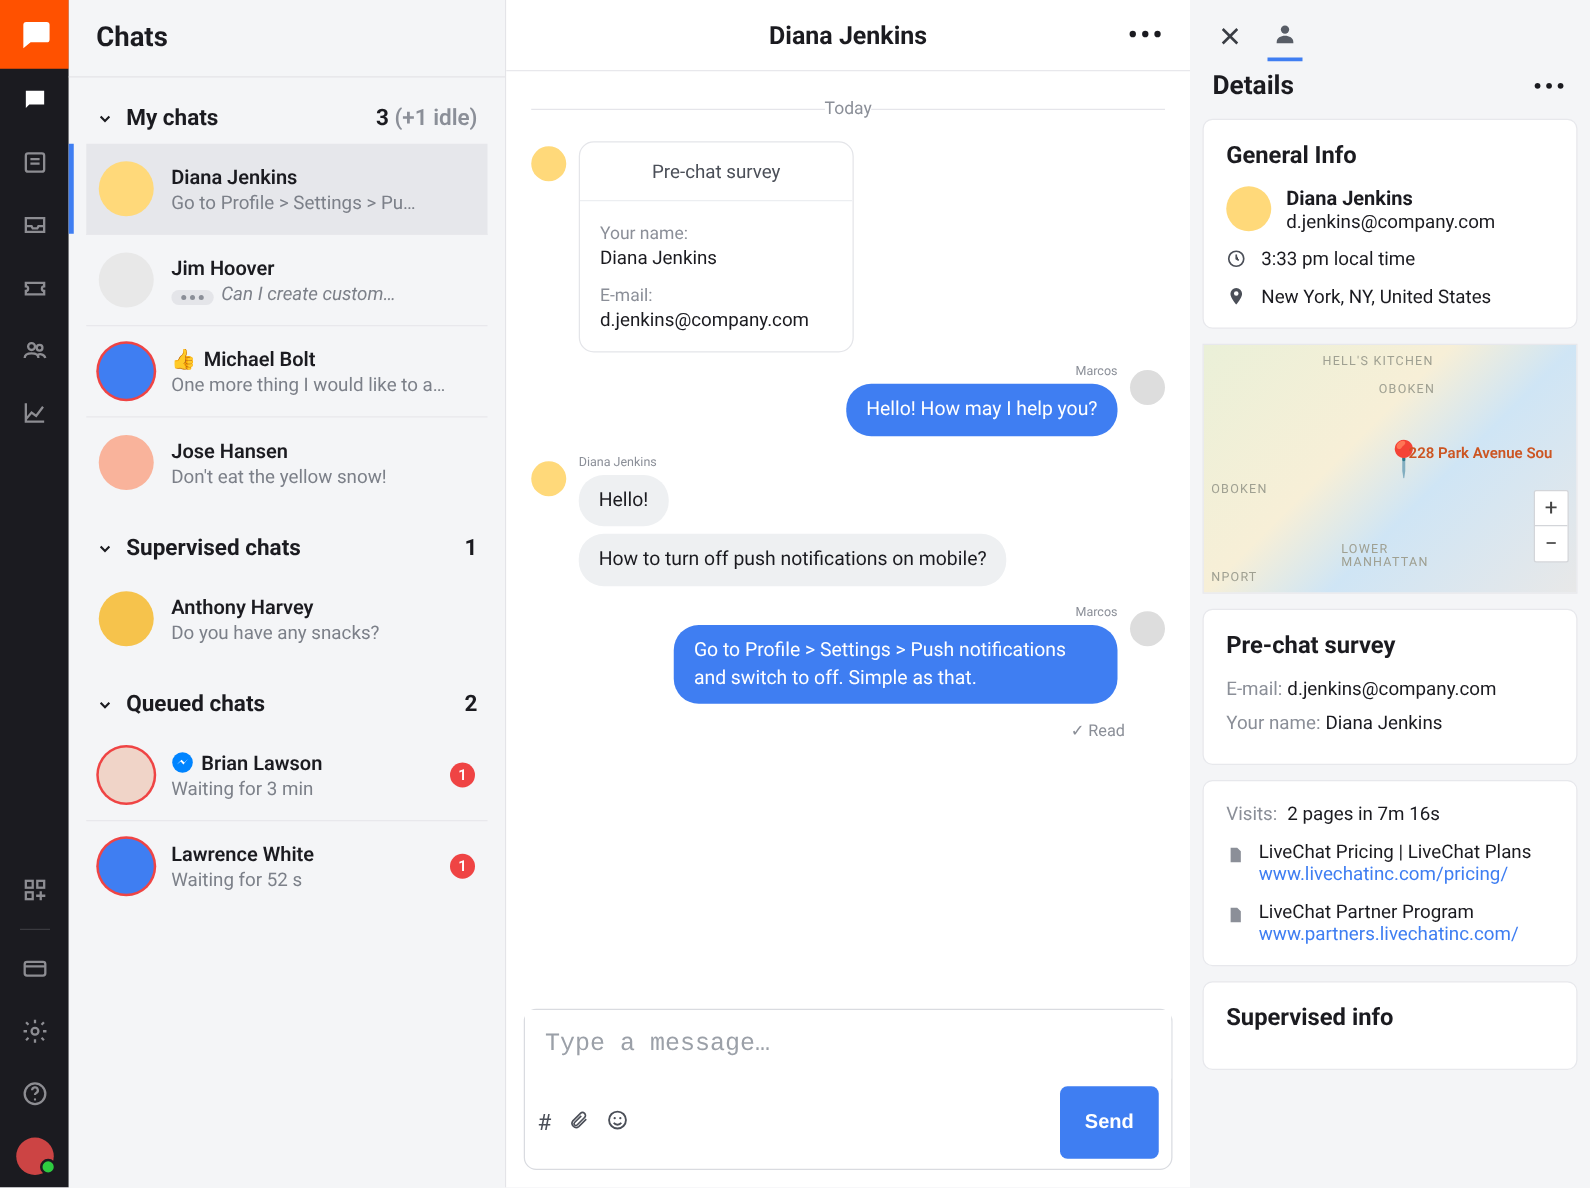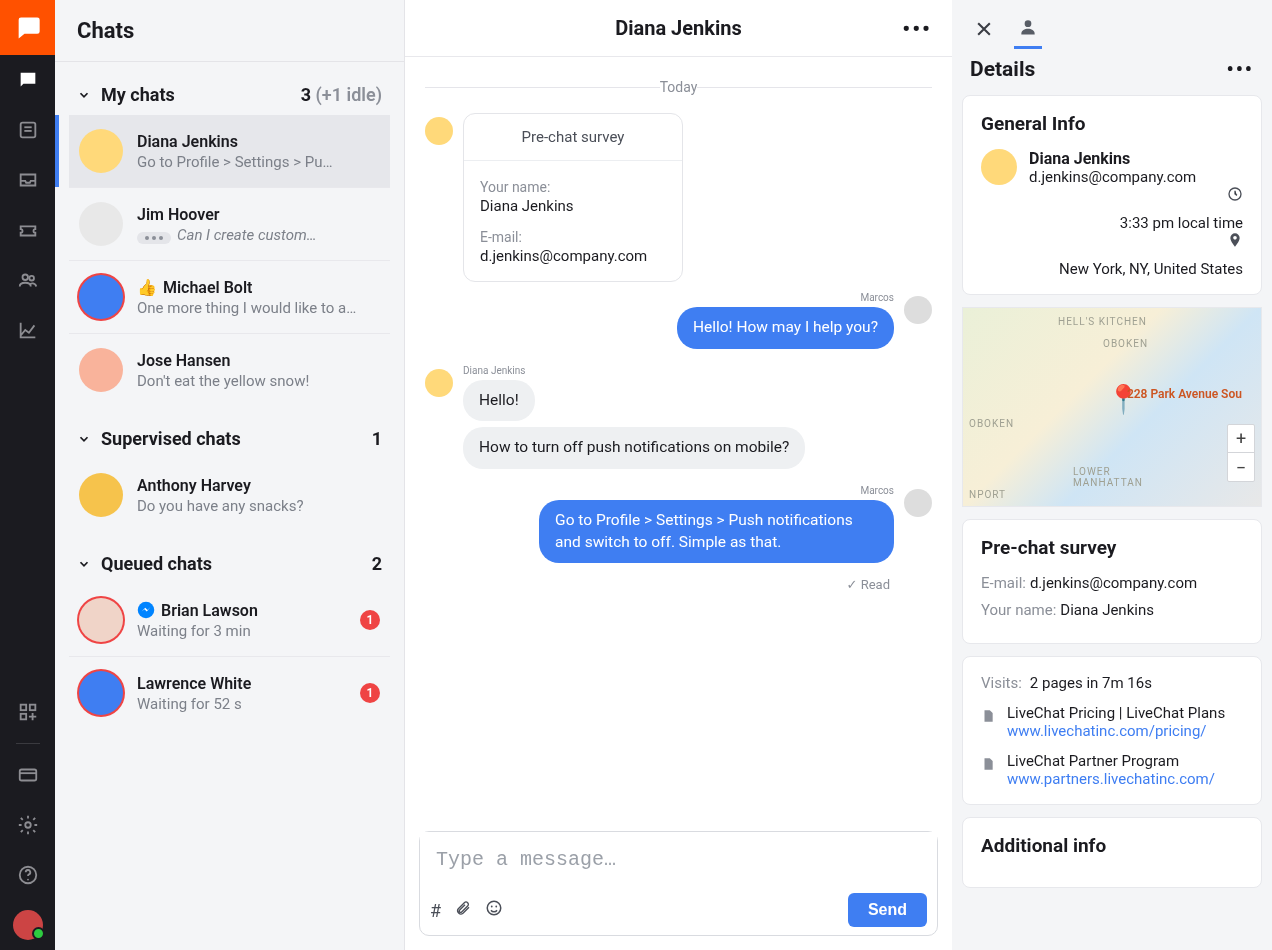--- a/index.html
+++ b/index.html
@@ -58,43 +58,43 @@
 .msg-sender { font-size: 10px; color: #8b8f98; margin-bottom: 4px; }
 .msg-row.right .msg-sender { text-align: right; }
 .bubble { padding: 10px 16px; border-radius: 20px; font-size: 15.5px; line-height: 1.4; margin-bottom: 6px; }
 .bubble.grey { background: #eef0f2; color: #1b1b20; }
 .bubble.blue { background: #3f7ef2; color: #fff; }
 .survey-card { border: 1px solid #e4e5e9; border-radius: 12px; width: 220px; overflow: hidden; }
 .survey-card .sc-title { text-align: center; padding: 14px 0; font-size: 15px; color: #4b4f58; border-bottom: 1px solid #eceef1; }
 .survey-card .sc-body { padding: 12px 16px 16px; }
 .survey-card .sc-label { font-size: 14px; color: #8b8f98; margin-top: 6px; }
 .survey-card .sc-value { font-size: 15px; color: #1b1b20; margin-top: 2px; }
-.read-receipt { text-align: right; font-size: 13px; color: #8b8f98; margin-right: 42px; margin-top: -2px; }
+.read-receipt { text-align: right; font-size: 13px; color: #8b8f98; margin-right: 32px; margin-top: -2px; }
 .composer { margin: 8px 14px 14px; border: 1px solid #d9dbe0; border-radius: 10px; padding: 0; display: flex; flex-direction: column; }
 .composer-input { border: none; outline: none; padding: 16px; font-size: 20px; color: #6d28d9; font-family: Liberation Mono, monospace; }
 .composer-input::placeholder { color: #9ba0a8; }
 .composer-toolbar { display: flex; align-items: center; padding: 6px 10px 8px; gap: 14px; }
 .composer-toolbar .ico { font-size: 18px; color: #4b4f58; cursor: pointer; }
 .composer-toolbar .spacer { flex: 1; }
-.send-btn { background: #3f7ef2; color: #fff; font-size: 16px; font-weight: 600; padding: 8px 20px; border: none; border-radius: 6px; cursor: pointer; }
+.send-btn { background: #3f7ef2; color: #fff; font-size: 16px; font-weight: 600; padding: 20px 20px; border: none; border-radius: 6px; cursor: pointer; }
 
 .details { width: 320px; background: #f4f5f7; display: flex; flex-direction: column; overflow: auto; }
 .details-top { height: 57px; display: flex; align-items: center; padding: 0 18px; gap: 16px; }
 .details-top .tab-icon { width: 28px; height: 40px; display: flex; align-items: center; justify-content: center; cursor: pointer; color: #585d66; }
 .details-top .tab-icon.active { border-bottom: 3px solid #3f7ef2; color: #585d66; }
 .details-header { display: flex; align-items: center; padding: 0 18px 14px; }
 .details-title { font-size: 21px; font-weight: 700; color: #1b1b20; flex: 1; }
 .more-dots { font-size: 20px; color: #1b1b20; letter-spacing: 2px; cursor: pointer; font-weight: bold; }
 .card { background: #fff; border: 1px solid #e7e8ec; border-radius: 8px; margin: 0 10px 12px; padding: 16px 18px; }
 .card-title { font-size: 19px; font-weight: 700; color: #1b1b20; margin-bottom: 14px; }
 .gi-row { display: flex; align-items: flex-start; gap: 12px; }
 .gi-row .avatar { width: 36px; height: 36px; }
 .gi-name { font-size: 16px; font-weight: 700; color: #1b1b20; }
 .gi-email { font-size: 15px; color: #1b1b20; }
-.info-line { display: flex; align-items: flex-end; gap: 12px; font-size: 15px; color: #1b1b20; flex-direction: column; }
+.info-line { display: flex; align-items: center; gap: 12px; margin-top: 12px; font-size: 15px; color: #1b1b20; }
 .info-line .ico { width: 16px; color: #4b4f58; }
 .map-box { height: 200px; background: linear-gradient(135deg,#eaf0d8 0%,#f7efd7 40%,#cfe5f5 60%,#e8e8e8 100%); margin: 0 10px 12px; border-radius: 0; position: relative; overflow: hidden; border: 1px solid #e7e8ec; }
 .map-pin { position: absolute; left: 48%; top: 38%; font-size: 28px; color: #e33; }
 .map-label { position: absolute; left: 55%; top: 40%; font-size: 12px; color: #c52; font-weight: 600; }
 .map-text { position: absolute; font-size: 10px; color: #9fa092; letter-spacing: 1px; }
 .map-zoom { position: absolute; right: 6px; bottom: 24px; width: 28px; background: #fff; border: 1px solid #d3d5d9; border-radius: 2px; }
 .map-zoom div { height: 28px; display: flex; align-items: center; justify-content: center; font-size: 18px; color: #444; cursor: pointer; }
 .map-zoom div:first-child { border-bottom: 1px solid #d3d5d9; }
 .kv-label { font-size: 15px; color: #8b8f98; }
 .kv-value { font-size: 15px; color: #1b1b20; }
@@ -429,15 +429,15 @@
           <path fill="#8b8f98" d="M6 2h9l5 5v15H6V2z"></path>
         </svg>
       <div>
           <div class="vp-title">LiveChat Partner Program</div>
           <div class="vp-url">www.partners.livechatinc.com/</div>
         </div>
     </div>
   </div>
 
   <div class="card">
-    <div class="card-title">Additional info</div>
+    <div class="card-title">Supervised info</div>
   </div>
 </div>
 
 </body></html>

